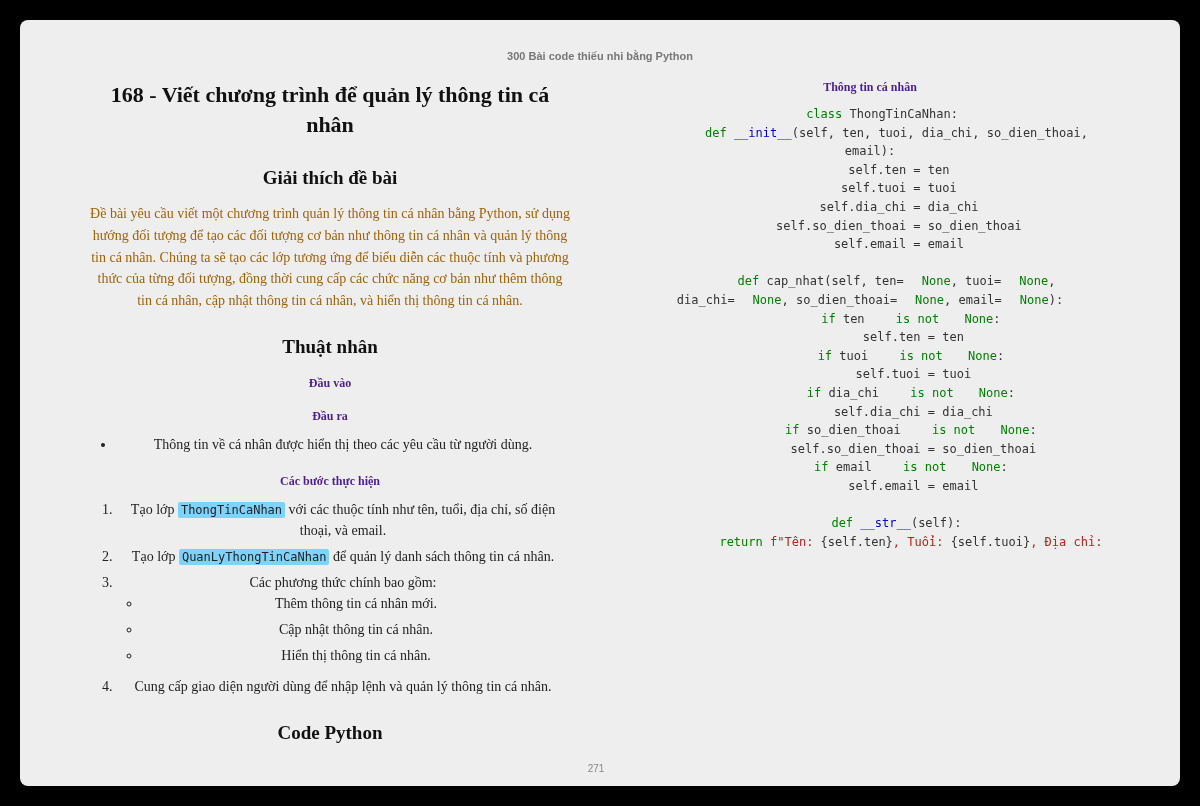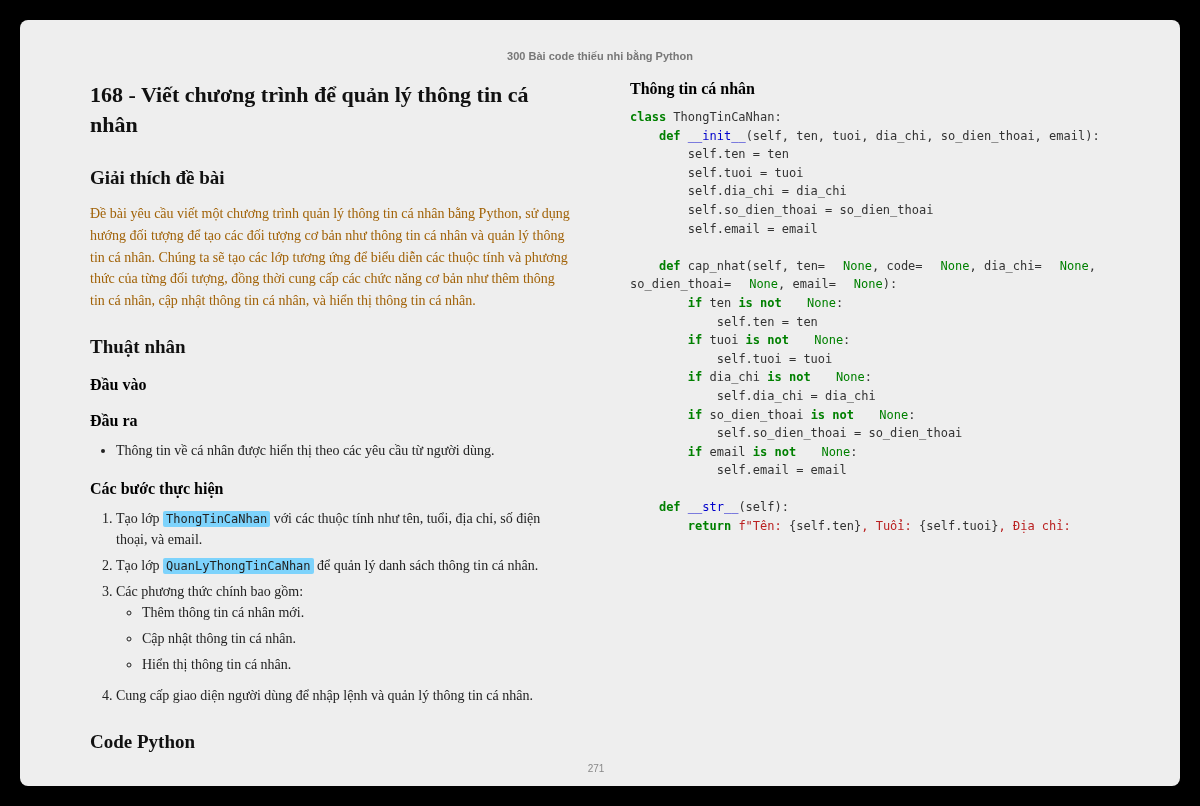--- a/index.html
+++ b/index.html
@@ -27,39 +27,40 @@
     color: #777;
     font-weight: 600;
     margin-bottom: 18px;
     font-family: -apple-system, sans-serif;
   }
   .content {
     column-count: 2;
     column-gap: 60px;
     column-fill: auto;
     height: 680px;
+    text-align: center;
   }
   h1 {
     font-size: 22px;
     font-weight: 700;
     color: #111;
     margin-bottom: 28px;
     line-height: 1.35;
   }
   h2 {
     font-size: 19px;
     font-weight: 700;
     color: #111;
     margin-top: 24px;
     margin-bottom: 14px;
   }
   h3 {
-    font-size: 16px;
+    font-size: 12px;
     font-weight: 700;
-    color: #000000;
+    color: #4c1d95;
     margin-top: 18px;
     margin-bottom: 10px;
   }
   p {
     font-size: 14px;
     color: #a16207;
     line-height: 1.55;
     margin-bottom: 10px;
   }
   ul, ol {
@@ -78,21 +79,21 @@
     border-radius: 2px;
   }
   pre {
     font-family: ui-monospace, 'SF Mono', Menlo, monospace;
     font-size: 12px;
     line-height: 1.55;
     white-space: pre-wrap;
     word-break: break-word;
     color: #333;
   }
-  .kw { color: #008000; font-weight: 700; }
+  .kw { color: #008000; font-weight: 400; margin-left: 24px; }
   .fn { color: #0000cc; }
   .bi { color: #008000; padding-left: 18px; }
   .str { color: #ba2121; }
   .page-num {
     position: absolute;
     bottom: 12px;
     left: 0; right: 8px;
     text-align: center;
     font-size: 10px;
     color: #888;
@@ -139,21 +140,21 @@
     <h3>Thông tin cá nhân</h3>
 
     <pre><span class="kw">class</span><span> ThongTinCaNhan:</span>
 <span class="kw">    def</span><span class="fn"> __init__</span><span>(self, ten, tuoi, dia_chi, so_dien_thoai, email):</span>
 <span>        self.ten = ten</span>
 <span>        self.tuoi = tuoi</span>
 <span>        self.dia_chi = dia_chi</span>
 <span>        self.so_dien_thoai = so_dien_thoai</span>
 <span>        self.email = email</span>
 
-<span class="kw">    def</span><span> cap_nhat(self, ten=</span><span class="bi">None</span><span>, code=</span><span class="bi">None</span><span>, dia_chi=</span><span class="bi">None</span><span>, so_dien_thoai=</span><span class="bi">None</span><span>, email=</span><span class="bi">None</span><span>):</span>
+<span class="kw">    def</span><span> cap_nhat(self, ten=</span><span class="bi">None</span><span>, tuoi=</span><span class="bi">None</span><span>, dia_chi=</span><span class="bi">None</span><span>, so_dien_thoai=</span><span class="bi">None</span><span>, email=</span><span class="bi">None</span><span>):</span>
 <span class="kw">        if</span><span> ten </span><span class="kw">is not</span><span> </span><span class="bi">None</span><span>:</span>
 <span>            self.ten = ten</span>
 <span class="kw">        if</span><span> tuoi </span><span class="kw">is not</span><span> </span><span class="bi">None</span><span>:</span>
 <span>            self.tuoi = tuoi</span>
 <span class="kw">        if</span><span> dia_chi </span><span class="kw">is not</span><span> </span><span class="bi">None</span><span>:</span>
 <span>            self.dia_chi = dia_chi</span>
 <span class="kw">        if</span><span> so_dien_thoai </span><span class="kw">is not</span><span> </span><span class="bi">None</span><span>:</span>
 <span>            self.so_dien_thoai = so_dien_thoai</span>
 <span class="kw">        if</span><span> email </span><span class="kw">is not</span><span> </span><span class="bi">None</span><span>:</span>
 <span>            self.email = email</span>

